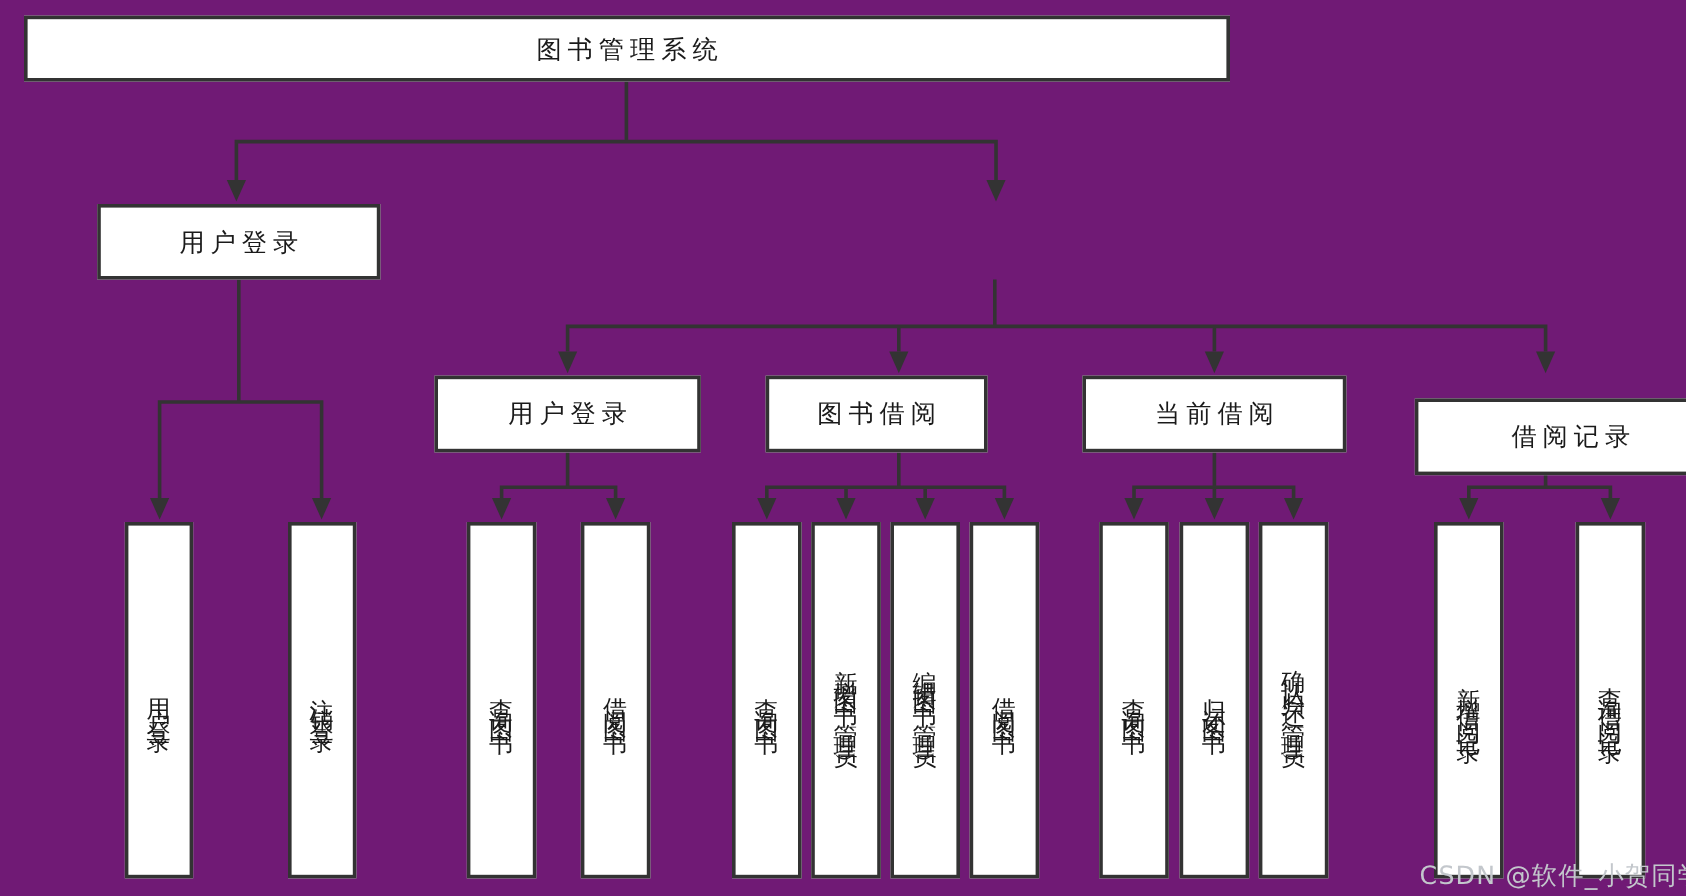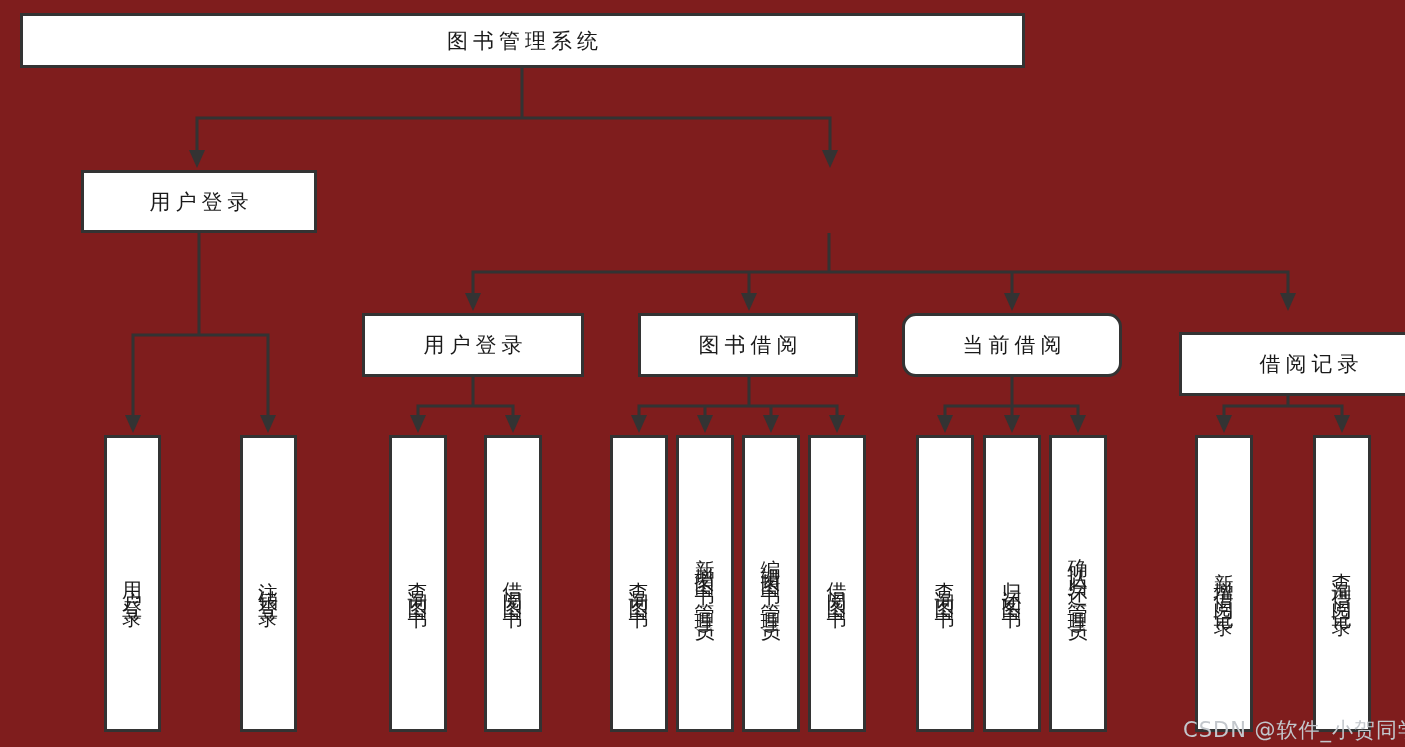--- a/index.html
+++ b/index.html
@@ -4,21 +4,21 @@
 <style>
   html, body {
     margin: 0;
     padding: 0;
     background: #ffffff;
   }
   #stage {
     position: relative;
     width: 1405px;
     height: 747px;
-    background: #7f1d1d;
+    background: #701a75;
     font-family: "DejaVu Sans", "Liberation Sans", sans-serif;
     overflow: hidden;
     text-align: center;
   }
   #connectors {
     position: absolute;
     left: 0;
     top: 0;
     width: 1405px;
     height: 747px;
@@ -105,22 +105,22 @@
     <path d="M1288,377 V406 M1222.5,406 H1343.5 M1224,406 V415 M1342,406 V415"></path>
     <polygon points="1216,415 1232,415 1224,433"></polygon>
     <polygon points="1334,415 1350,415 1342,433"></polygon>
   </svg>
 
   <div class="node" style="left:20px; top:13px; width:1005px; height:55px;">图书管理系统</div>
 
   <div class="node" style="left:81px; top:170px; width:236px; height:63px;">用户登录</div>
 
   <div class="node" style="left:362px; top:313px; width:222px; height:64px;">用户登录</div>
-  <div class="node" style="left:638px; top:313px; width:220px; height:64px;">图书借阅</div>
-  <div class="node" style="left:902px; top:313px; width:220px; height:64px;border-radius:14px;">当前借阅</div>
+  <div class="node" style="left:638px; top:313px; width:185px; height:64px;">图书借阅</div>
+  <div class="node" style="left:902px; top:313px; width:220px; height:64px;">当前借阅</div>
   <div class="node" style="left:1179px; top:313px; width:260px; height:64px;margin-top:19px;">借阅记录</div>
 
   <div class="node leaf" style="left:104px; top:435px; width:57px; height:297px;">用户登录</div>
   <div class="node leaf" style="left:240px; top:435px; width:57px; height:297px;">注销登录</div>
 
   <div class="node leaf" style="left:389px; top:435px; width:58px; height:297px;">查询图书</div>
   <div class="node leaf" style="left:484px; top:435px; width:58px; height:297px;">借阅图书</div>
 
   <div class="node leaf" style="left:610px; top:435px; width:58px; height:297px;">查询图书</div>
   <div class="node leaf" style="left:676px; top:435px; width:58px; height:297px;">新增图书（管理员）</div>

